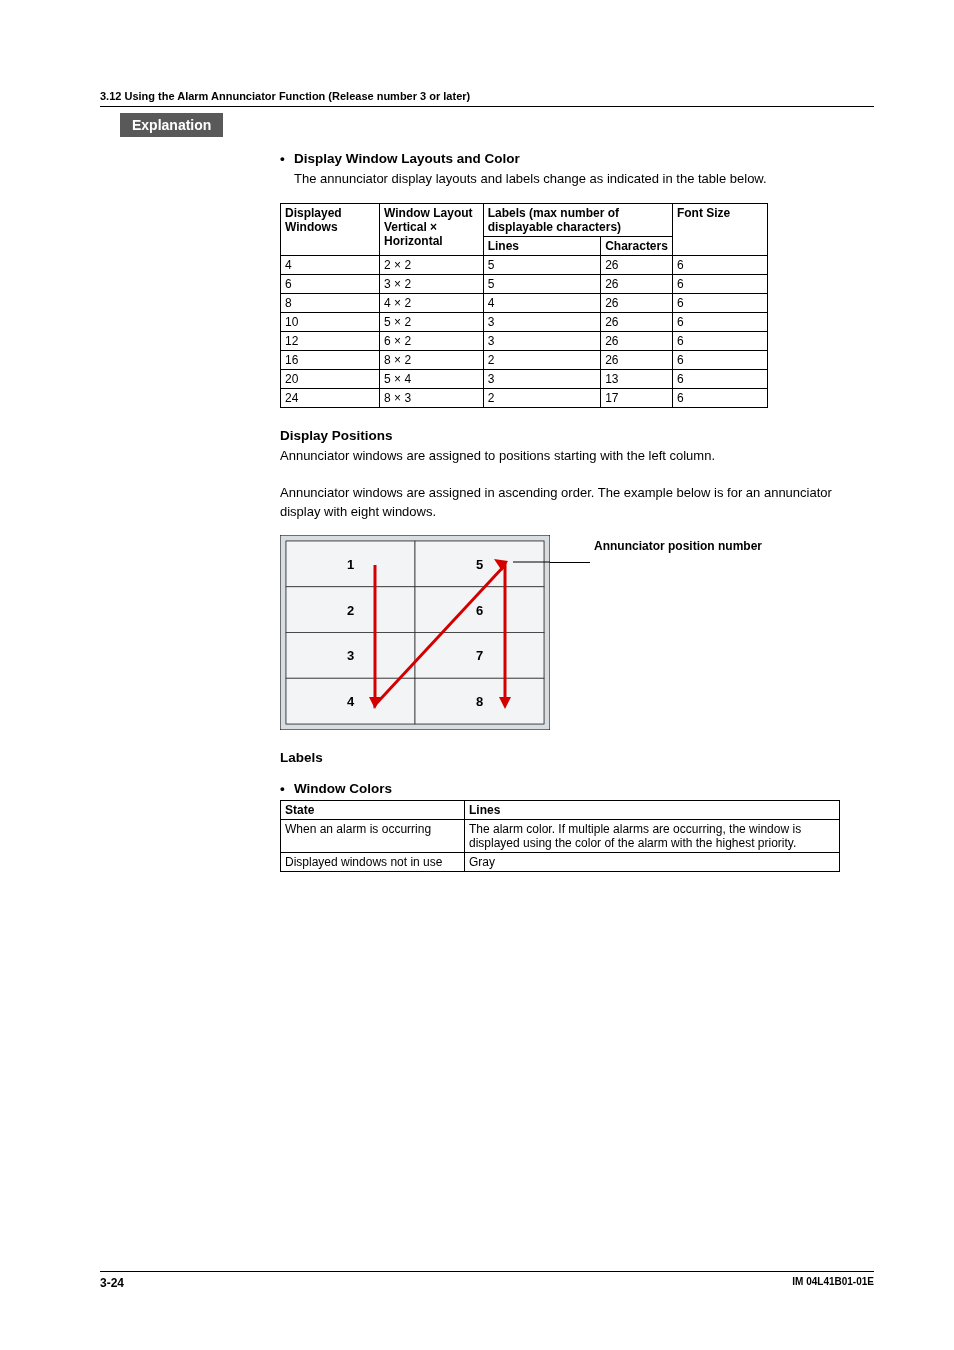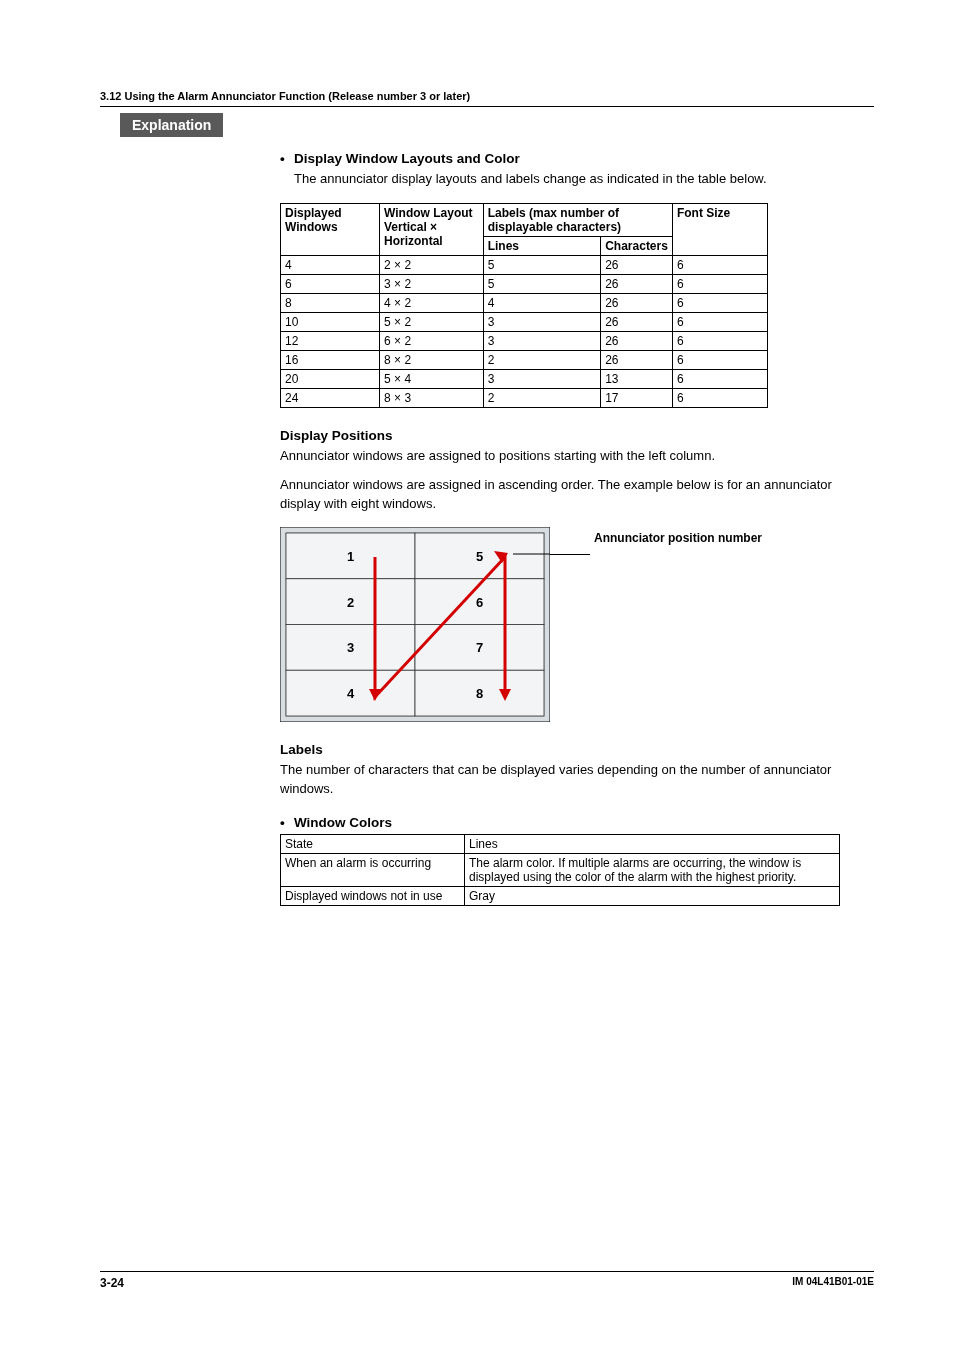--- a/index.html
+++ b/index.html
@@ -75,21 +75,21 @@
     border-collapse: collapse;
     font-size: 12px;
   }
   table.colors th, table.colors td {
     border: 1px solid #000;
     padding: 2px 4px;
     text-align: left;
     vertical-align: top;
     font-weight: normal;
   }
-  table.colors th { font-weight: normal; }
+  table.colors th { font-weight: bold; }
 
   .diagram-row {
     display: flex;
     align-items: flex-start;
     margin-top: 10px;
     margin-bottom: 20px;
   }
   .callout-label {
     font-weight: bold;
     font-size: 12px;
@@ -199,21 +199,21 @@
             <td>24</td>
             <td>8 × 3</td>
             <td>2</td>
             <td>17</td>
             <td>6</td>
           </tr>
         </tbody>
     </table>
 
     <div class="subhead">Display Positions</div>
-    <div class="body-text" style="margin-bottom:10px;">Annunciator windows are assigned to positions starting with the left column.</div>
+    <div class="body-text" style="margin-bottom:18px;">Annunciator windows are assigned to positions starting with the left column.</div>
     <div class="body-text">Annunciator windows are assigned in ascending order. The example below is for an annunciator display with eight windows.</div>
 
     <div class="diagram-row">
       <svg width="270" height="195">
 
         <rect x="0" y="0" width="270" height="195" fill="#d8dde2" stroke="#000" stroke-width="1"></rect>
 
         <rect x="6" y="6" width="258" height="183" fill="#eceff2" stroke="#666" stroke-width="0.5"></rect>
 
         <g id="cells">
@@ -240,21 +240,20 @@
         <polygon points="225,174 219,162 231,162" fill="#d40000"></polygon>
         <polygon points="228,26 214,24 222,36" fill="#d40000"></polygon>
 
         <line x1="233" y1="27" x2="270" y2="27" stroke="#000" stroke-width="1"></line>
       </svg>
       <div style="width:40px; border-top:1px solid #000; margin-top:27px;"></div>
       <div class="callout-label" style="margin-left:4px;">Annunciator position number</div>
     </div>
 
     <div class="subhead" style="margin-top:6px;">Labels</div>
-    <div class="body-text">The number of characters that can be displayed varies depending on the number of annunciator windows.</div>
 
     <div class="bullet-head" style="margin-top:16px;"><span class="bullet">•</span><span>Window Colors</span></div>
     <table class="colors">
       <tbody>
           <tr>
         <th style="width:175px;">State</th>
         <th>Lines</th>
       </tr>
       </tbody>
         <tbody id="colors-body">

